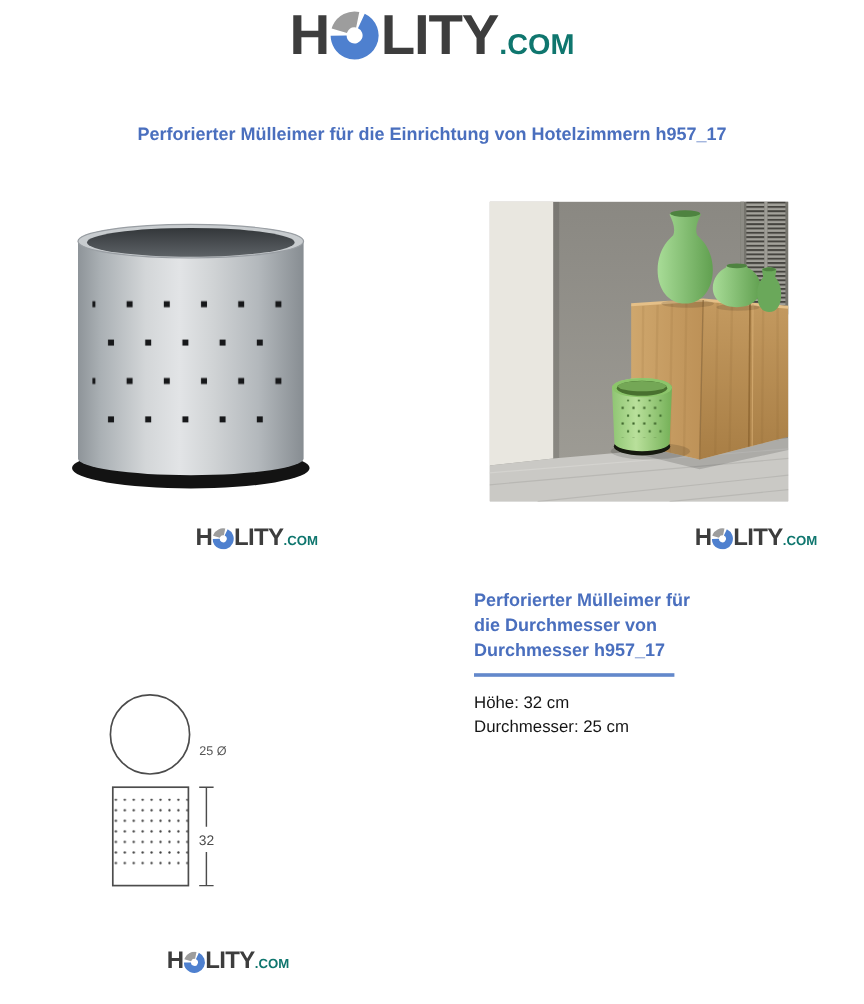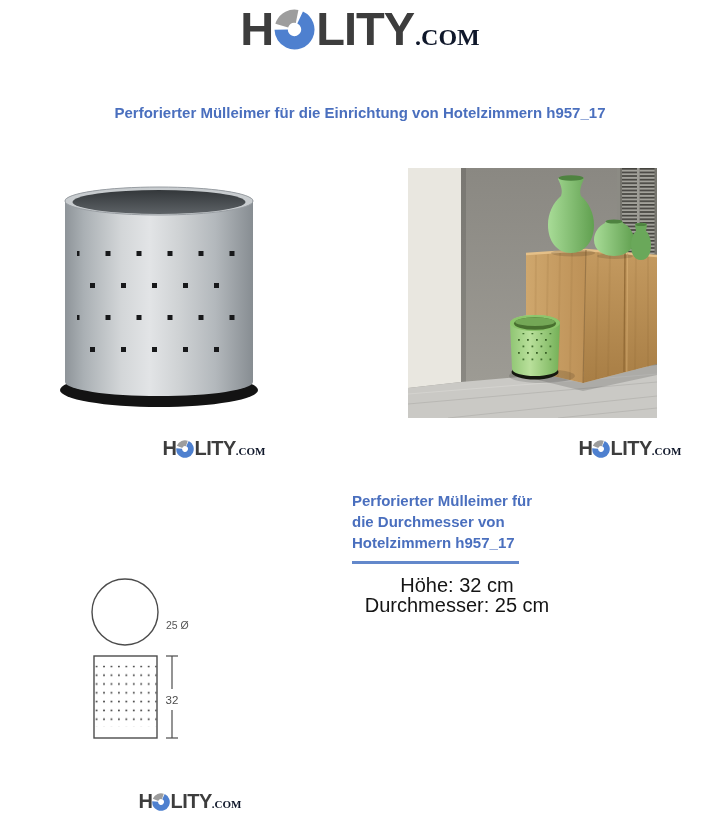--- a/index.html
+++ b/index.html
@@ -3,38 +3,38 @@
 <meta charset="utf-8">
 <style>
   html,body{margin:0;padding:0;}
   body{
     width:720px;height:837px;position:relative;background:#ffffff;
     font-family:"Liberation Sans", sans-serif;overflow:hidden;
   }
   
   .logo{display:flex;align-items:flex-end;justify-content:center;}
   .logo .lt{font-weight:bold;color:#3d3d3d;line-height:0.76;letter-spacing:-1px;}
-  .logo .tld{font-weight:bold;color:#0f172a;letter-spacing:0;font-family:Liberation Serif, serif;}
+  .logo .tld{font-weight:bold;color:#0f766e;letter-spacing:0;}
   .logo--lg .lt{font-size:47px;}
   .logo--lg .ring{width:41px;height:41px;margin:0 1px -3px 1px;}
   .logo--lg .tld{font-size:24px;line-height:0.8;margin-left:1px;}
   .logo--sm .lt{font-size:20px;letter-spacing:-0.5px;}
   .logo--sm .ring{width:18px;height:18px;margin:0 0 -2px 0;}
   .logo--sm .tld{font-size:11px;line-height:0.8;}
   .abs{position:absolute;}
   
   .page-title{
     position:absolute;top:80px;left:0;width:720px;text-align:center;
     font-size:15px;font-weight:bold;color:#4a6fbe;margin-top:24px;
   }
   
-  .prod-block{position:absolute;left:352px;top:490px;width:210px;}
+  .prod-block{position:absolute;left:395px;top:490px;width:210px;}
   .prod-name{font-size:15px;font-weight:bold;color:#4a6fbe;line-height:21px;}
   .prod-underline{width:167px;height:3px;background:#6388cb;margin-top:8px;}
-  .prod-specs{margin-top:11px;font-size:20px;color:#151515;line-height:20px;text-align:center;}
+  .prod-specs{margin-top:11px;font-size:14px;color:#151515;line-height:20px;}
   
   .img-wrap{position:absolute;text-align:right;}
 </style>
 </head>
 <body>
 
 <div class="abs logo logo--lg" style="left:0;right:0;top:9px;">
   <span class="lt">H</span>
   <svg class="ring" viewBox="0 0 40 40">
     <g transform="rotate(-65 20 20)">
@@ -197,21 +197,21 @@
     </g>
   </svg>
   <span class="lt">LITY</span>
   <span class="tld">.COM</span>
 </div>
 
 <div class="prod-block">
   <div class="prod-name">
     <span>Perforierter Mülleimer für</span><br>
     <span>die Durchmesser von</span><br>
-    <span>Hotelzimmern h957_17</span>
+    <span>Durchmesser h957_17</span>
   </div>
   <div class="prod-underline"></div>
   <div class="prod-specs">
     <div>Höhe: 32 cm</div>
     <div>Durchmesser: 25 cm</div>
   </div>
 </div>
 
 <div class="img-wrap" style="left:78px;top:574px;width:145px;height:185px;">
   <svg width="145" height="185" viewBox="0 0 145 185">

